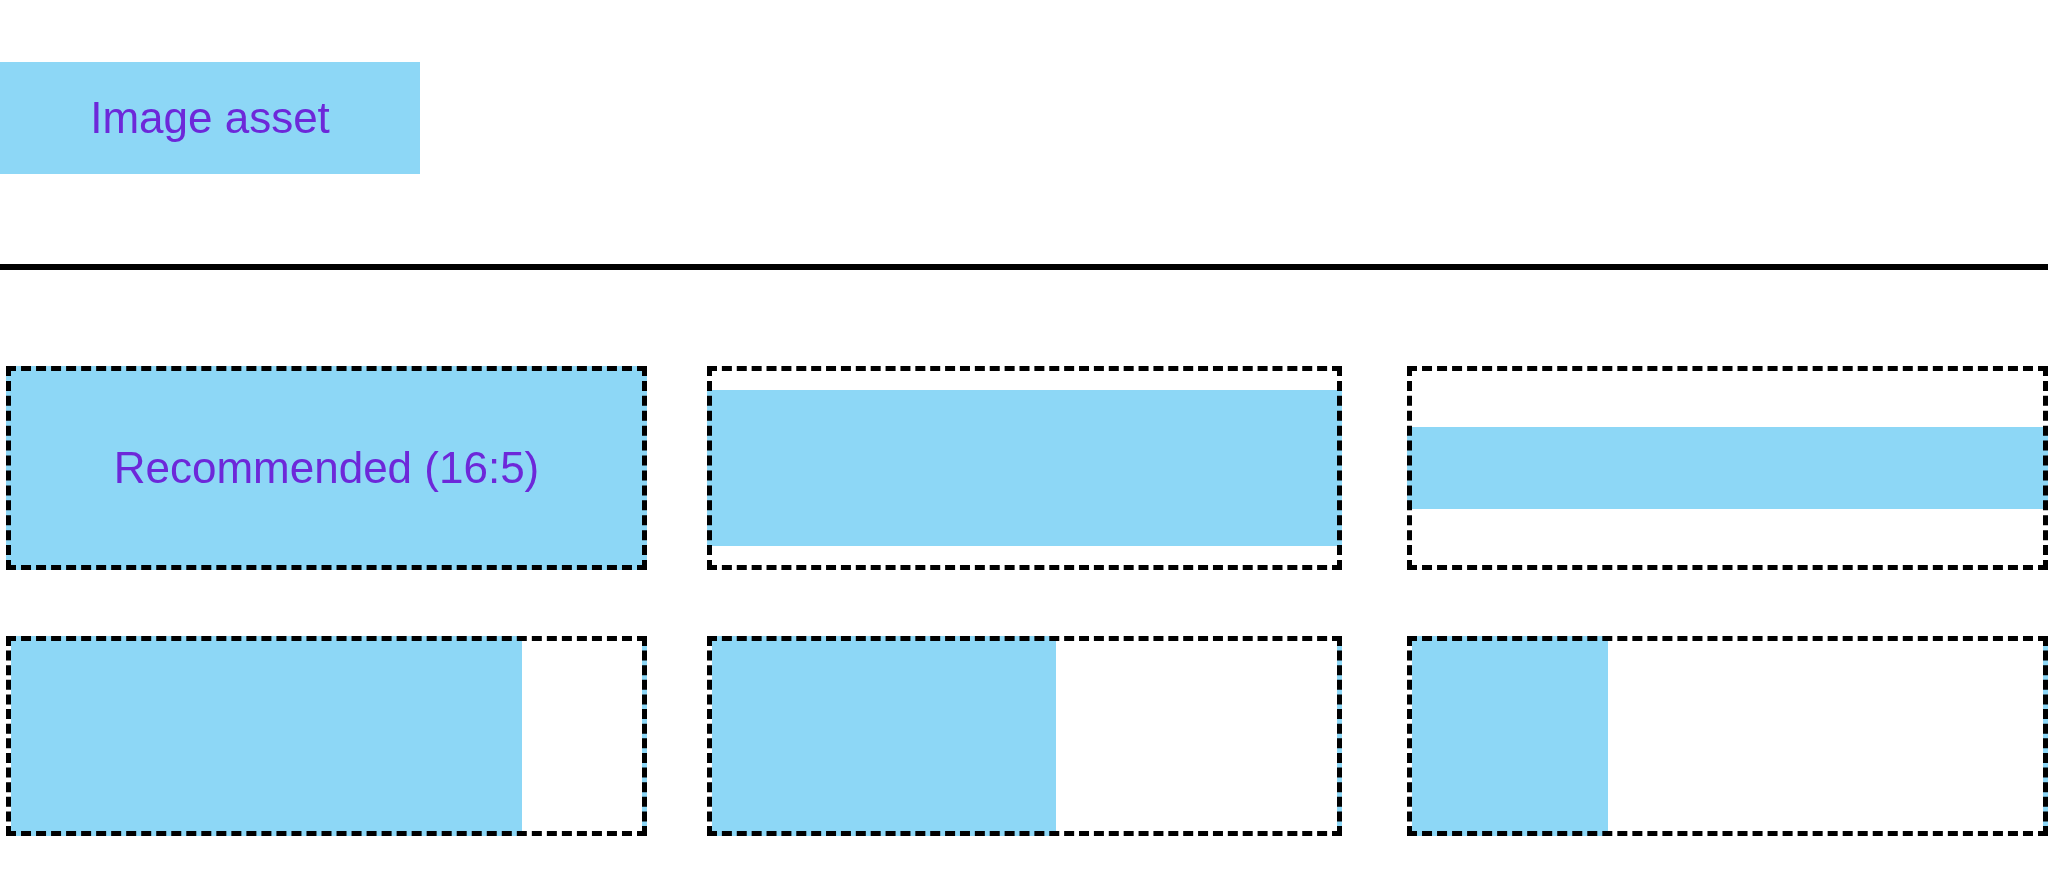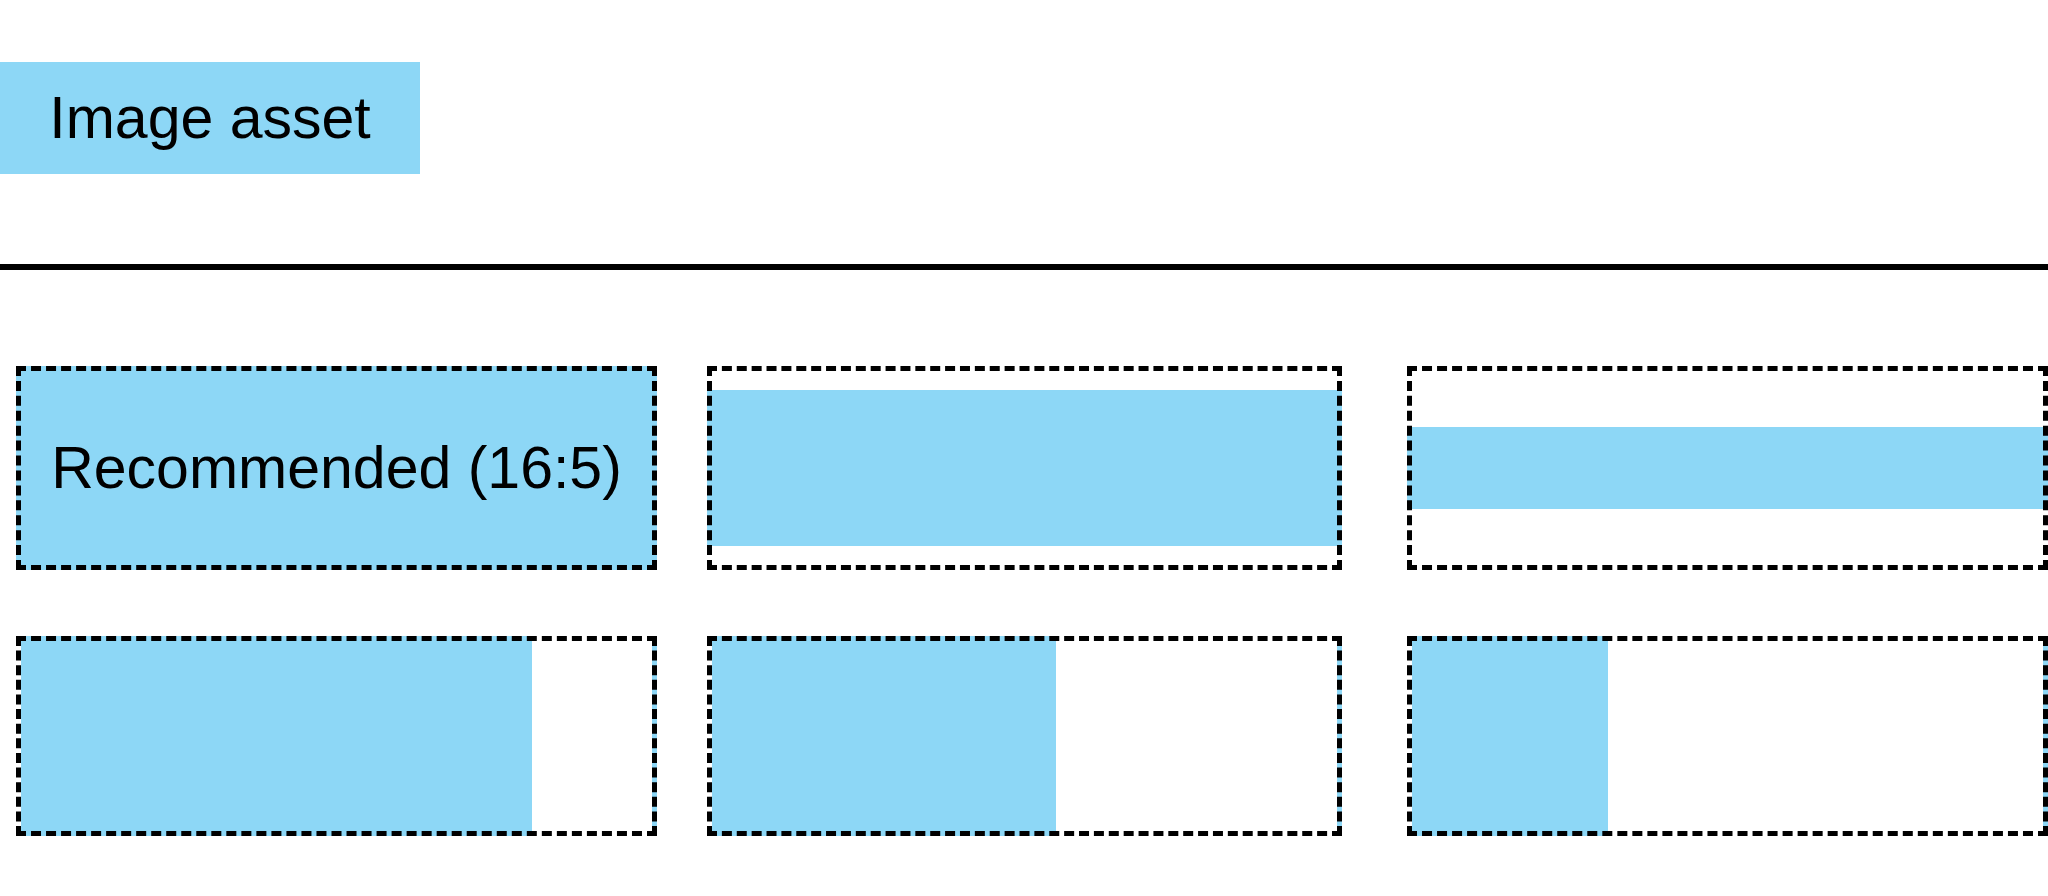--- a/index.html
+++ b/index.html
@@ -6,22 +6,22 @@
   html, body { background: #ffffff; }
   body { font-family: "Liberation Sans", sans-serif; }
   #canvas {
     position: relative;
     width: 2048px;
     height: 896px;
     background: #ffffff;
     overflow: hidden;
   }
   .label {
-    color: #000000;
-    font-size: 59px;
+    color: #6d28d9;
+    font-size: 44px;
     line-height: 1;
     white-space: nowrap;
   }
   
   .swatch {
     position: absolute;
     left: 0; top: 62px;
     width: 420px; height: 112px;
     display: flex; align-items: center; justify-content: center;
   }
@@ -41,21 +41,21 @@
     background: #000000;
   }
   
   .example-box {
     position: absolute;
     border: 5px dashed #000000;
     display: flex; align-items: center; justify-content: center;
   }
   .r1 { top: 366px; height: 204px; }
   .r2 { top: 636px; height: 200px; }
-  .c1 { left: 16px;      width: 641px; }
+  .c1 { left: 6px;      width: 641px; }
   .c2 { left: 707px;  width: 635px; }
   .c3 { left: 1407px; width: 641px; }
 </style>
 </head>
 <body>
 
 <div id="canvas">
 
   <div class="swatch" style="background: rgb(141, 215, 246);">
     <span class="label">Image asset</span>

